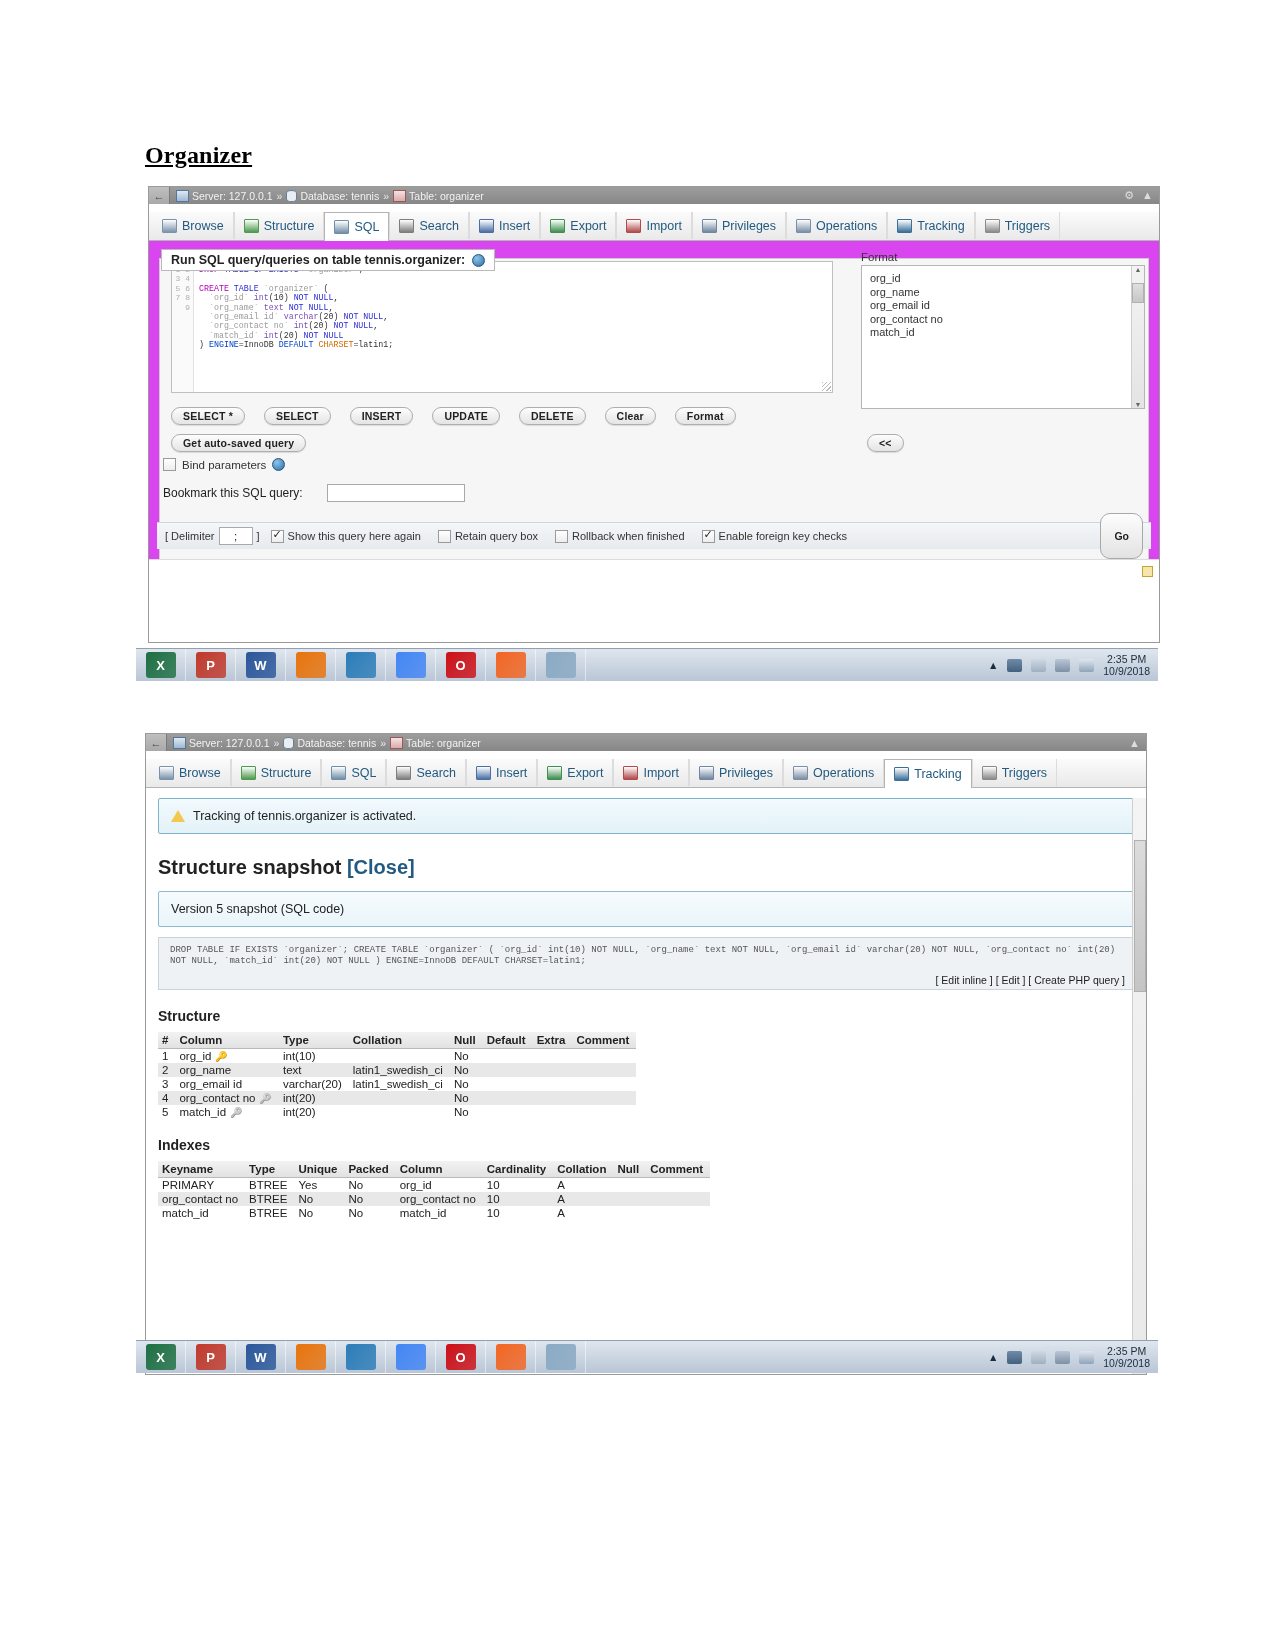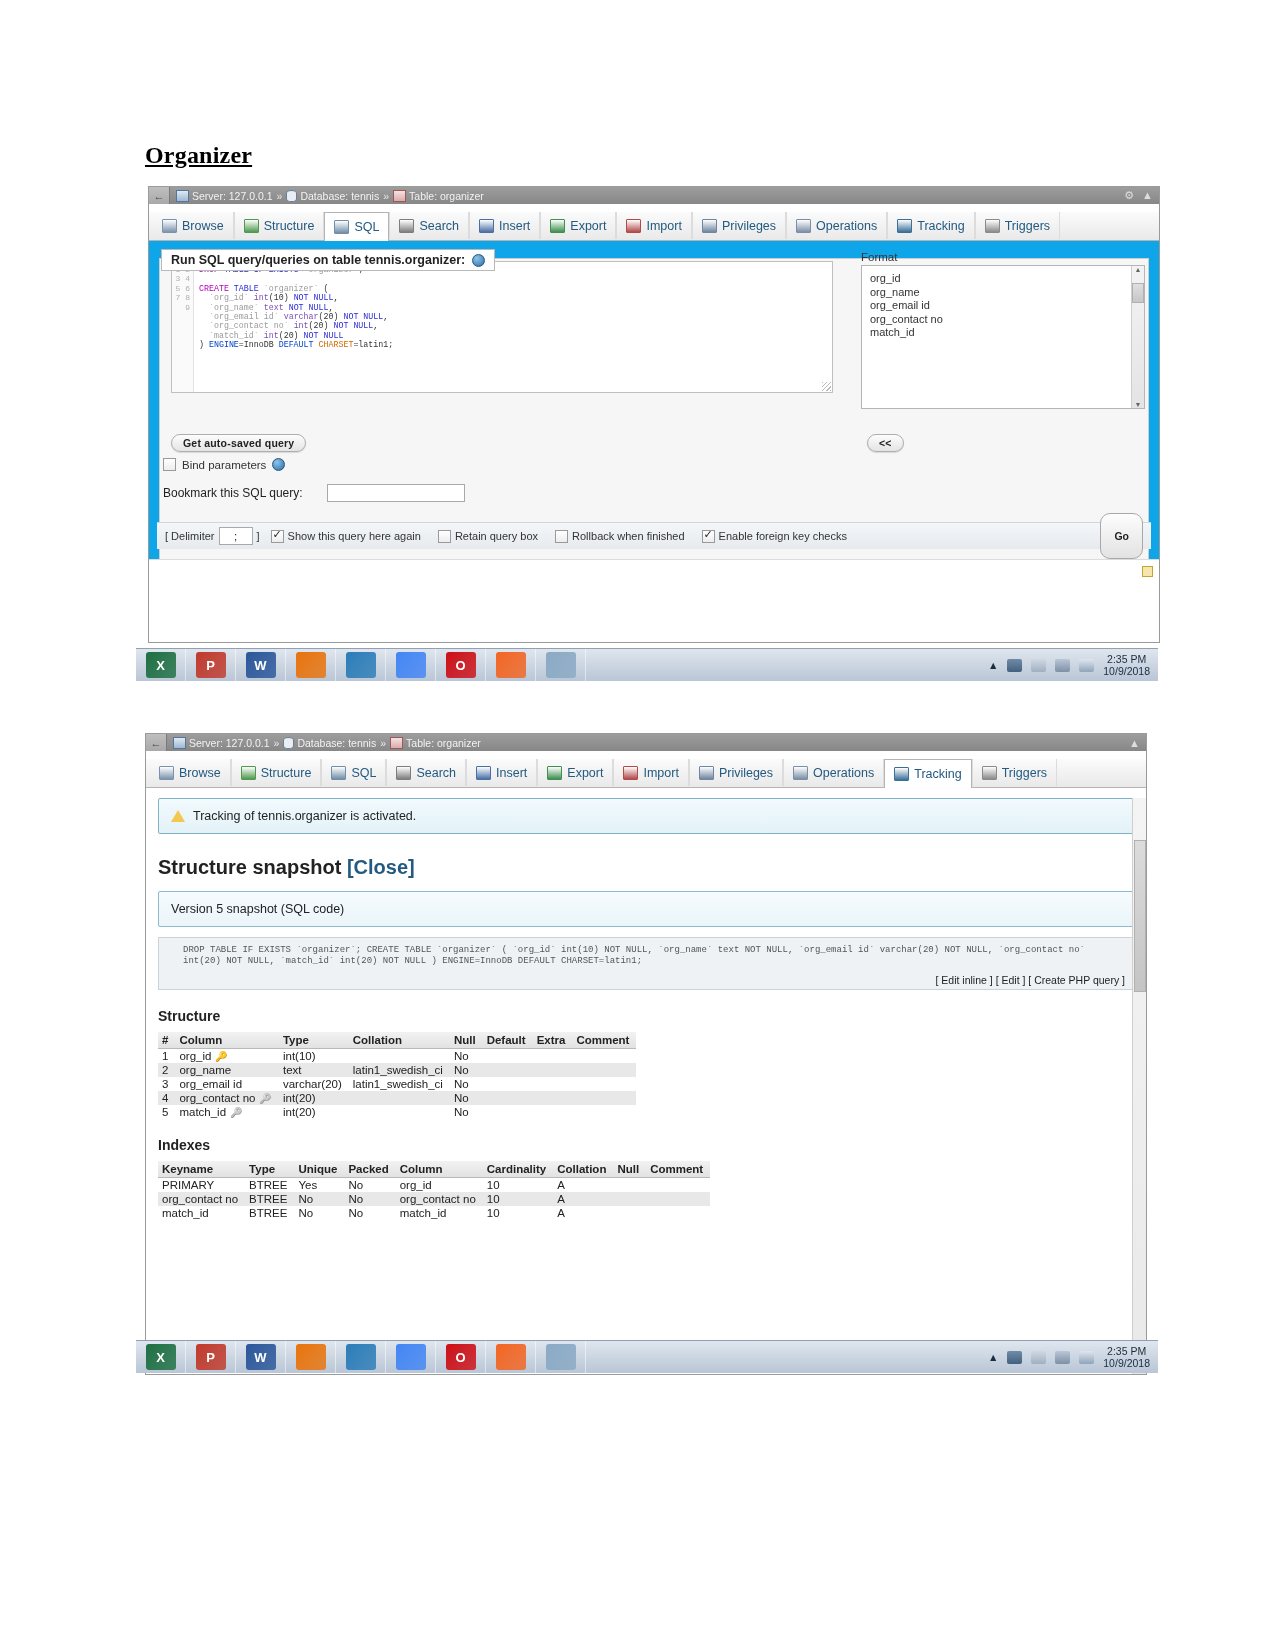--- a/index.html
+++ b/index.html
@@ -31,21 +31,21 @@
     border-bottom:1px solid #b4b4b4;padding-left:4px;margin-top:8px;}
   .tab{display:flex;align-items:center;gap:5px;height:27px;padding:0 9px;font-size:12.5px;color:#235a81;
     border-left:1px solid #dcdcdc;border-right:1px solid #dcdcdc;background:transparent;white-space:nowrap;}
   .tab:first-child{border-left:none;}
   .tab.active{background:#fff;border-top:1px solid #b4b4b4;border-left:1px solid #b4b4b4;
     border-right:1px solid #b4b4b4;margin-bottom:-1px;height:28px;color:#235a81;}
   .tab-ico{width:13px;height:12px;flex:none;}
 
   
   #shot1{left:148px;top:186px;width:1010px;height:455px;}
-  .sql-area{position:relative;height:100%;background:#0ea5e9;}
+  .sql-area{position:relative;height:100%;background:#d946ef;}
   .legend{position:absolute;left:12px;top:8px;background:#fff;border:1px solid #b9b9b9;
     padding:3px 9px;font-size:12.5px;font-weight:bold;color:#222;display:flex;align-items:center;gap:7px;z-index:4;}
   .help-dot{width:11px;height:11px;border-radius:50%;background:radial-gradient(circle at 35% 30%,#8fc4ea,#2b6ca3);
     border:1px solid #22557f;display:inline-block;}
   .fieldset{position:absolute;left:10px;top:17px;right:10px;height:300px;border:1px solid #cdcdcd;background:#f6f6f6;}
 
   .editor{position:absolute;left:22px;top:20px;width:660px;height:130px;border:1px solid #c0c0c0;background:#fff;
     display:flex;overflow:hidden;}
   .gutter{width:18px;background:#fafafa;border-right:1px solid #e2e2e2;font-family:"Liberation Mono",monospace;
     font-size:8px;line-height:9.4px;color:#b0b0b0;text-align:right;padding:3px 3px 0 0;}
@@ -107,21 +107,21 @@
   #shot2{left:145px;top:733px;width:1000px;height:640px;}
   .pane2{position:relative;height:100%;background:#fff;}
   .notice{margin:10px 12px 0 12px;border:1px solid #7fb3c8;background:linear-gradient(#f2fafd,#e3f2f8);
     height:34px;display:flex;align-items:center;gap:8px;padding:0 12px;font-size:12.5px;color:#222;border-radius:2px;}
   .warn-tri{width:0;height:0;border-left:7px solid transparent;border-right:7px solid transparent;
     border-bottom:12px solid #f2c94c;position:relative;}
   .h-sec{margin:22px 0 0 12px;font-size:20px;font-weight:bold;color:#222;}
   .h-sec a{color:#235a81;text-decoration:none;}
   .snapbox{margin:12px 12px 0 12px;border:1px solid #8fb9cc;background:linear-gradient(#f6fbfd,#eaf5fa);
     height:34px;display:flex;align-items:center;padding:0 12px;font-size:12.5px;color:#222;border-radius:2px;}
-  .sqlsnap{margin:10px 12px 0 12px;border:1px solid #c9d3db;background:#eef2f5;padding:7px 9px 22px 24px;
+  .sqlsnap{margin:10px 12px 0 12px;border:1px solid #c9d3db;background:#eef2f5;padding:7px 9px 22px 11px;
     font-family:"Liberation Mono",monospace;font-size:9px;line-height:11px;color:#555;position:relative;}
   .sqlsnap .links{position:absolute;right:8px;bottom:3px;font-family:"Liberation Sans",sans-serif;font-size:10.5px;color:#222;}
 
   table.data{border-collapse:collapse;margin:8px 0 0 12px;font-size:11.5px;color:#222;}
   table.data th{background:linear-gradient(#f2f2f2,#e2e2e2);border-bottom:1px solid #b9b9b9;
     text-align:left;padding:2px 7px 2px 4px;font-weight:bold;white-space:nowrap;}
   table.data td{padding:1px 7px 1px 4px;white-space:nowrap;}
   table.data tr.alt td{background:#e8e8e8;}
   .key{display:inline-block;margin-left:4px;font-size:10px;}
   .scroll2{position:absolute;right:0;top:0;bottom:24px;width:13px;background:linear-gradient(#f4f4f4,#e8e8e8);
@@ -244,20 +244,29 @@
             <li>org_contact no</li>
             <li>match_id</li>
           </ul>
         <div class="vscroll">
           <span>▲</span>
           <div class="thumb"></div>
           <span style="margin-top:auto">▼</span>
         </div>
       </div>
 
+      <div class="btnrow" id="qbtns1">
+          <span class="pbtn">SELECT *</span>
+          <span class="pbtn">SELECT</span>
+          <span class="pbtn">INSERT</span>
+          <span class="pbtn">UPDATE</span>
+          <span class="pbtn">DELETE</span>
+          <span class="pbtn">Clear</span>
+          <span class="pbtn">Format</span>
+        </div>
 
       <div class="btnrow2">
         <span class="pbtn">Get auto-saved query</span>
       </div>
 
       <div class="lt-btn">
         <span class="pbtn">&lt;&lt;</span>
       </div>
 
       <div class="bindrow">

